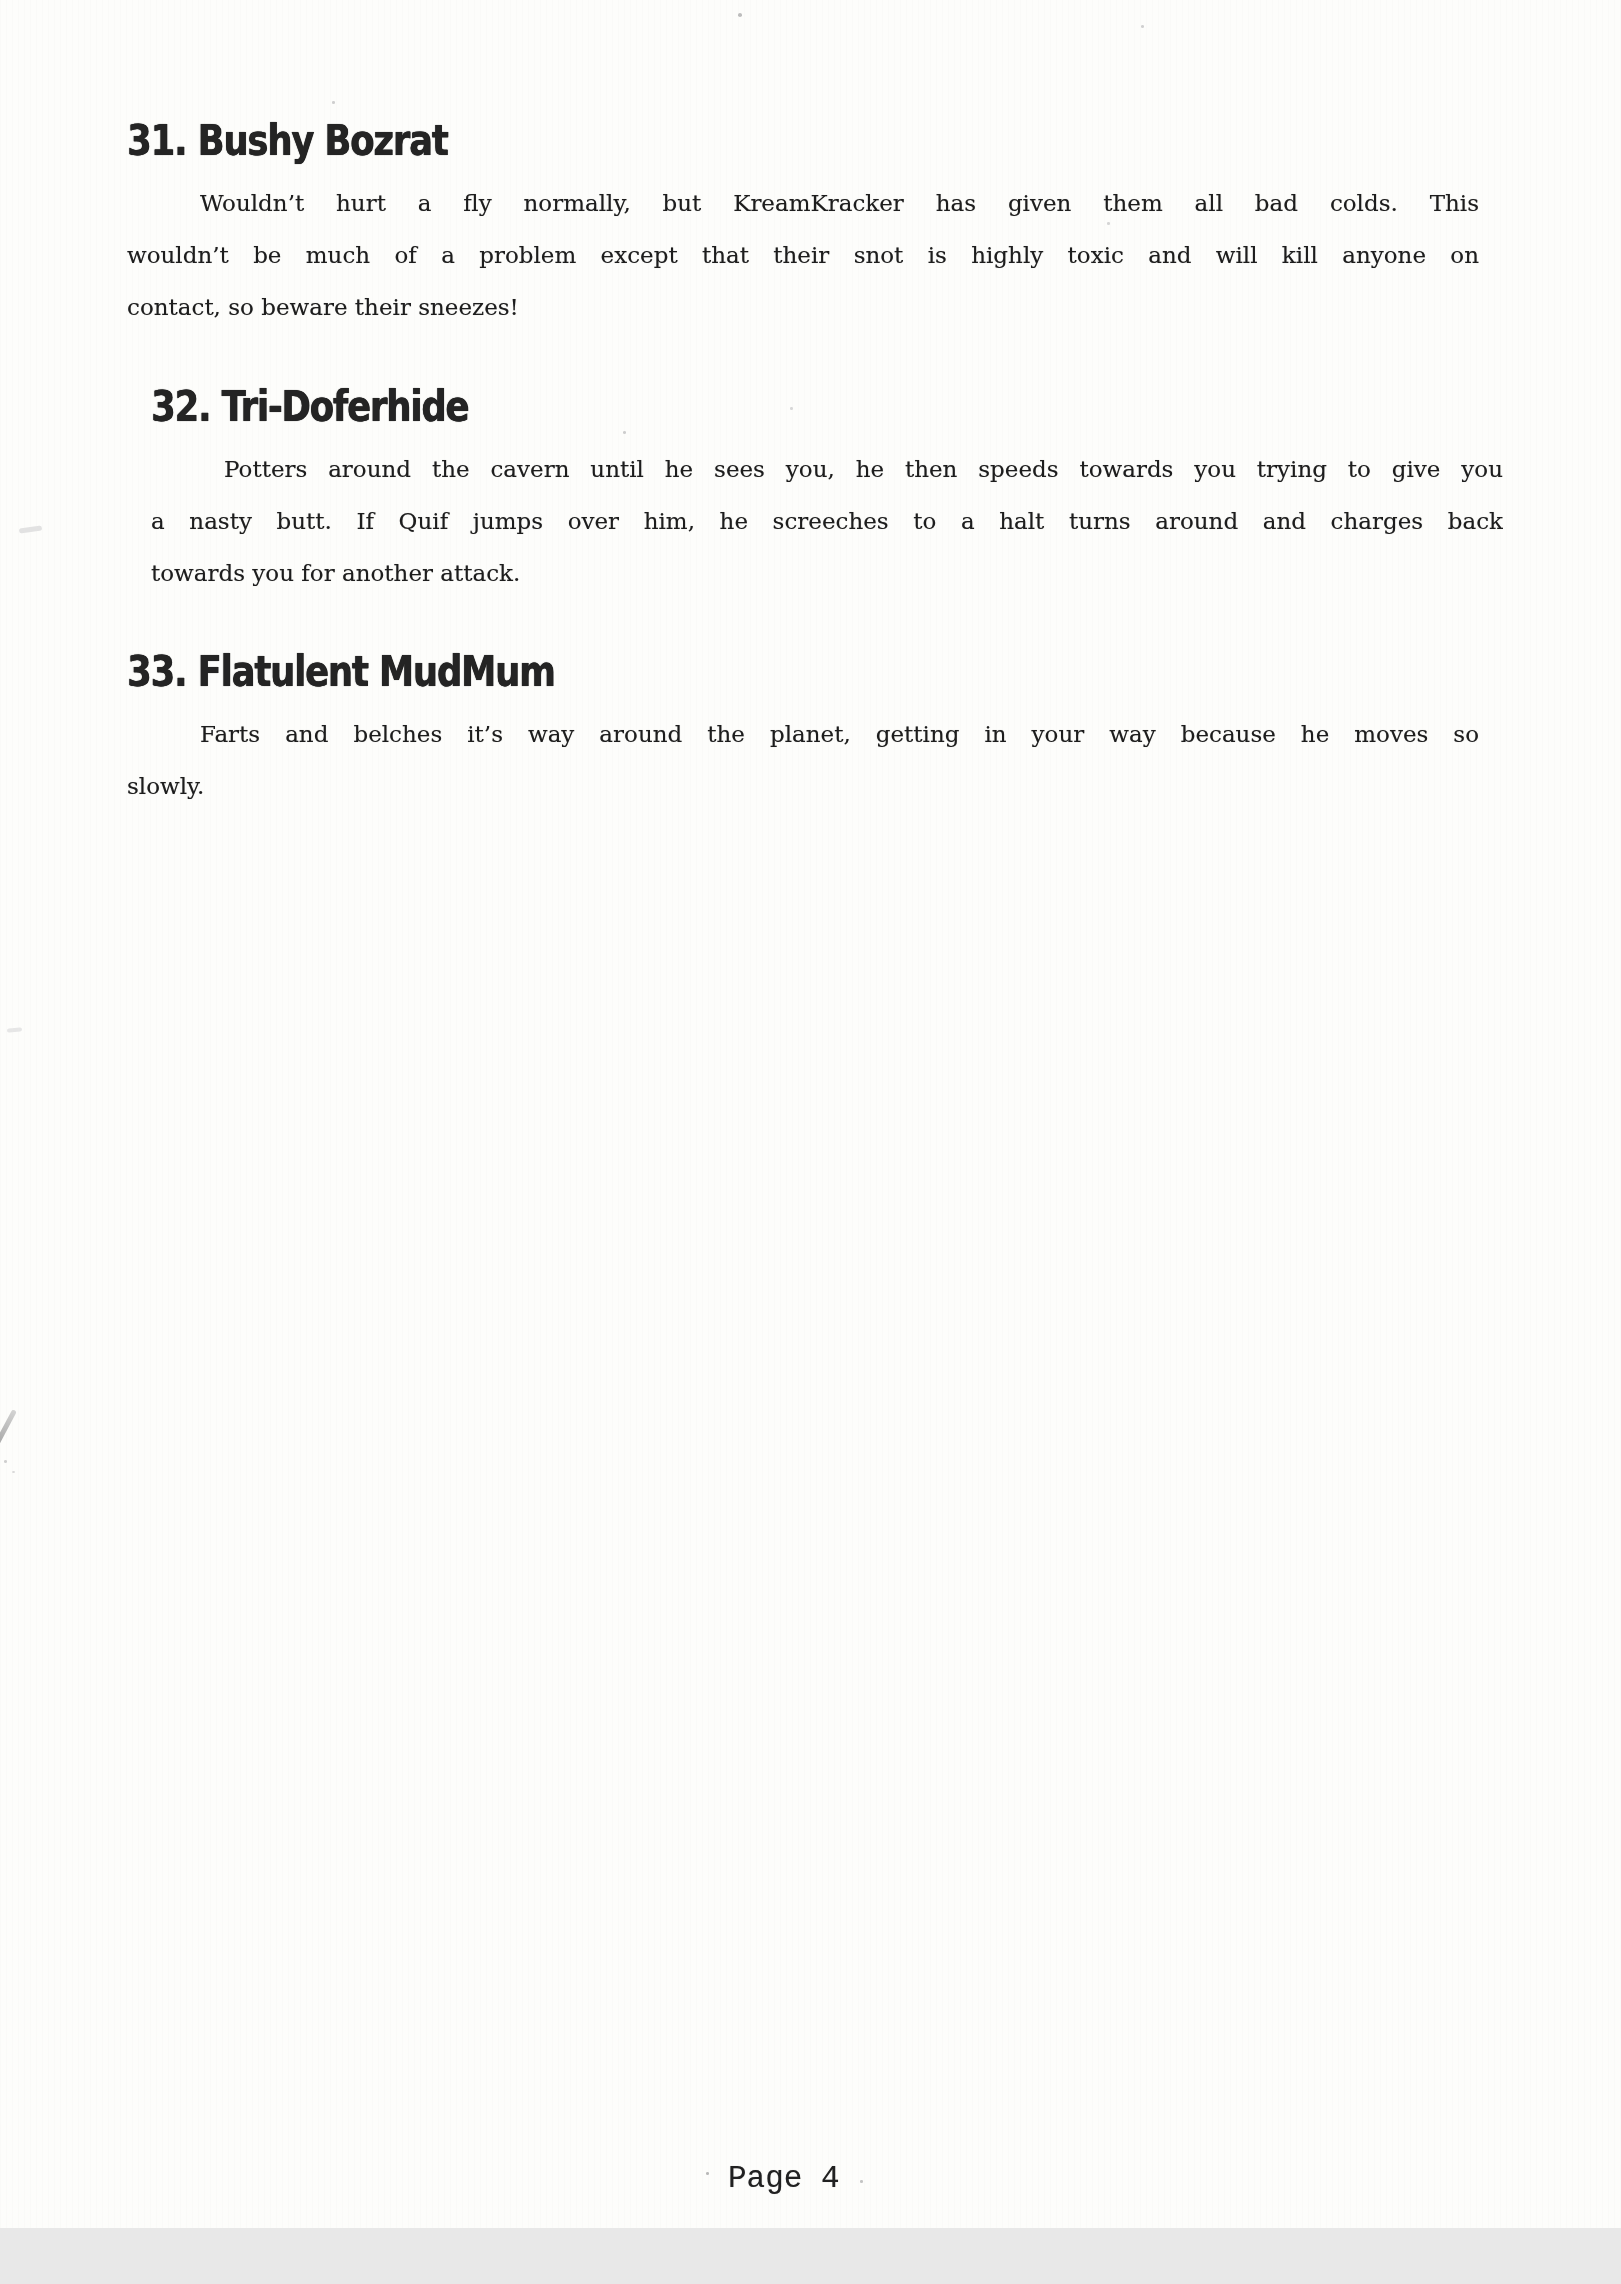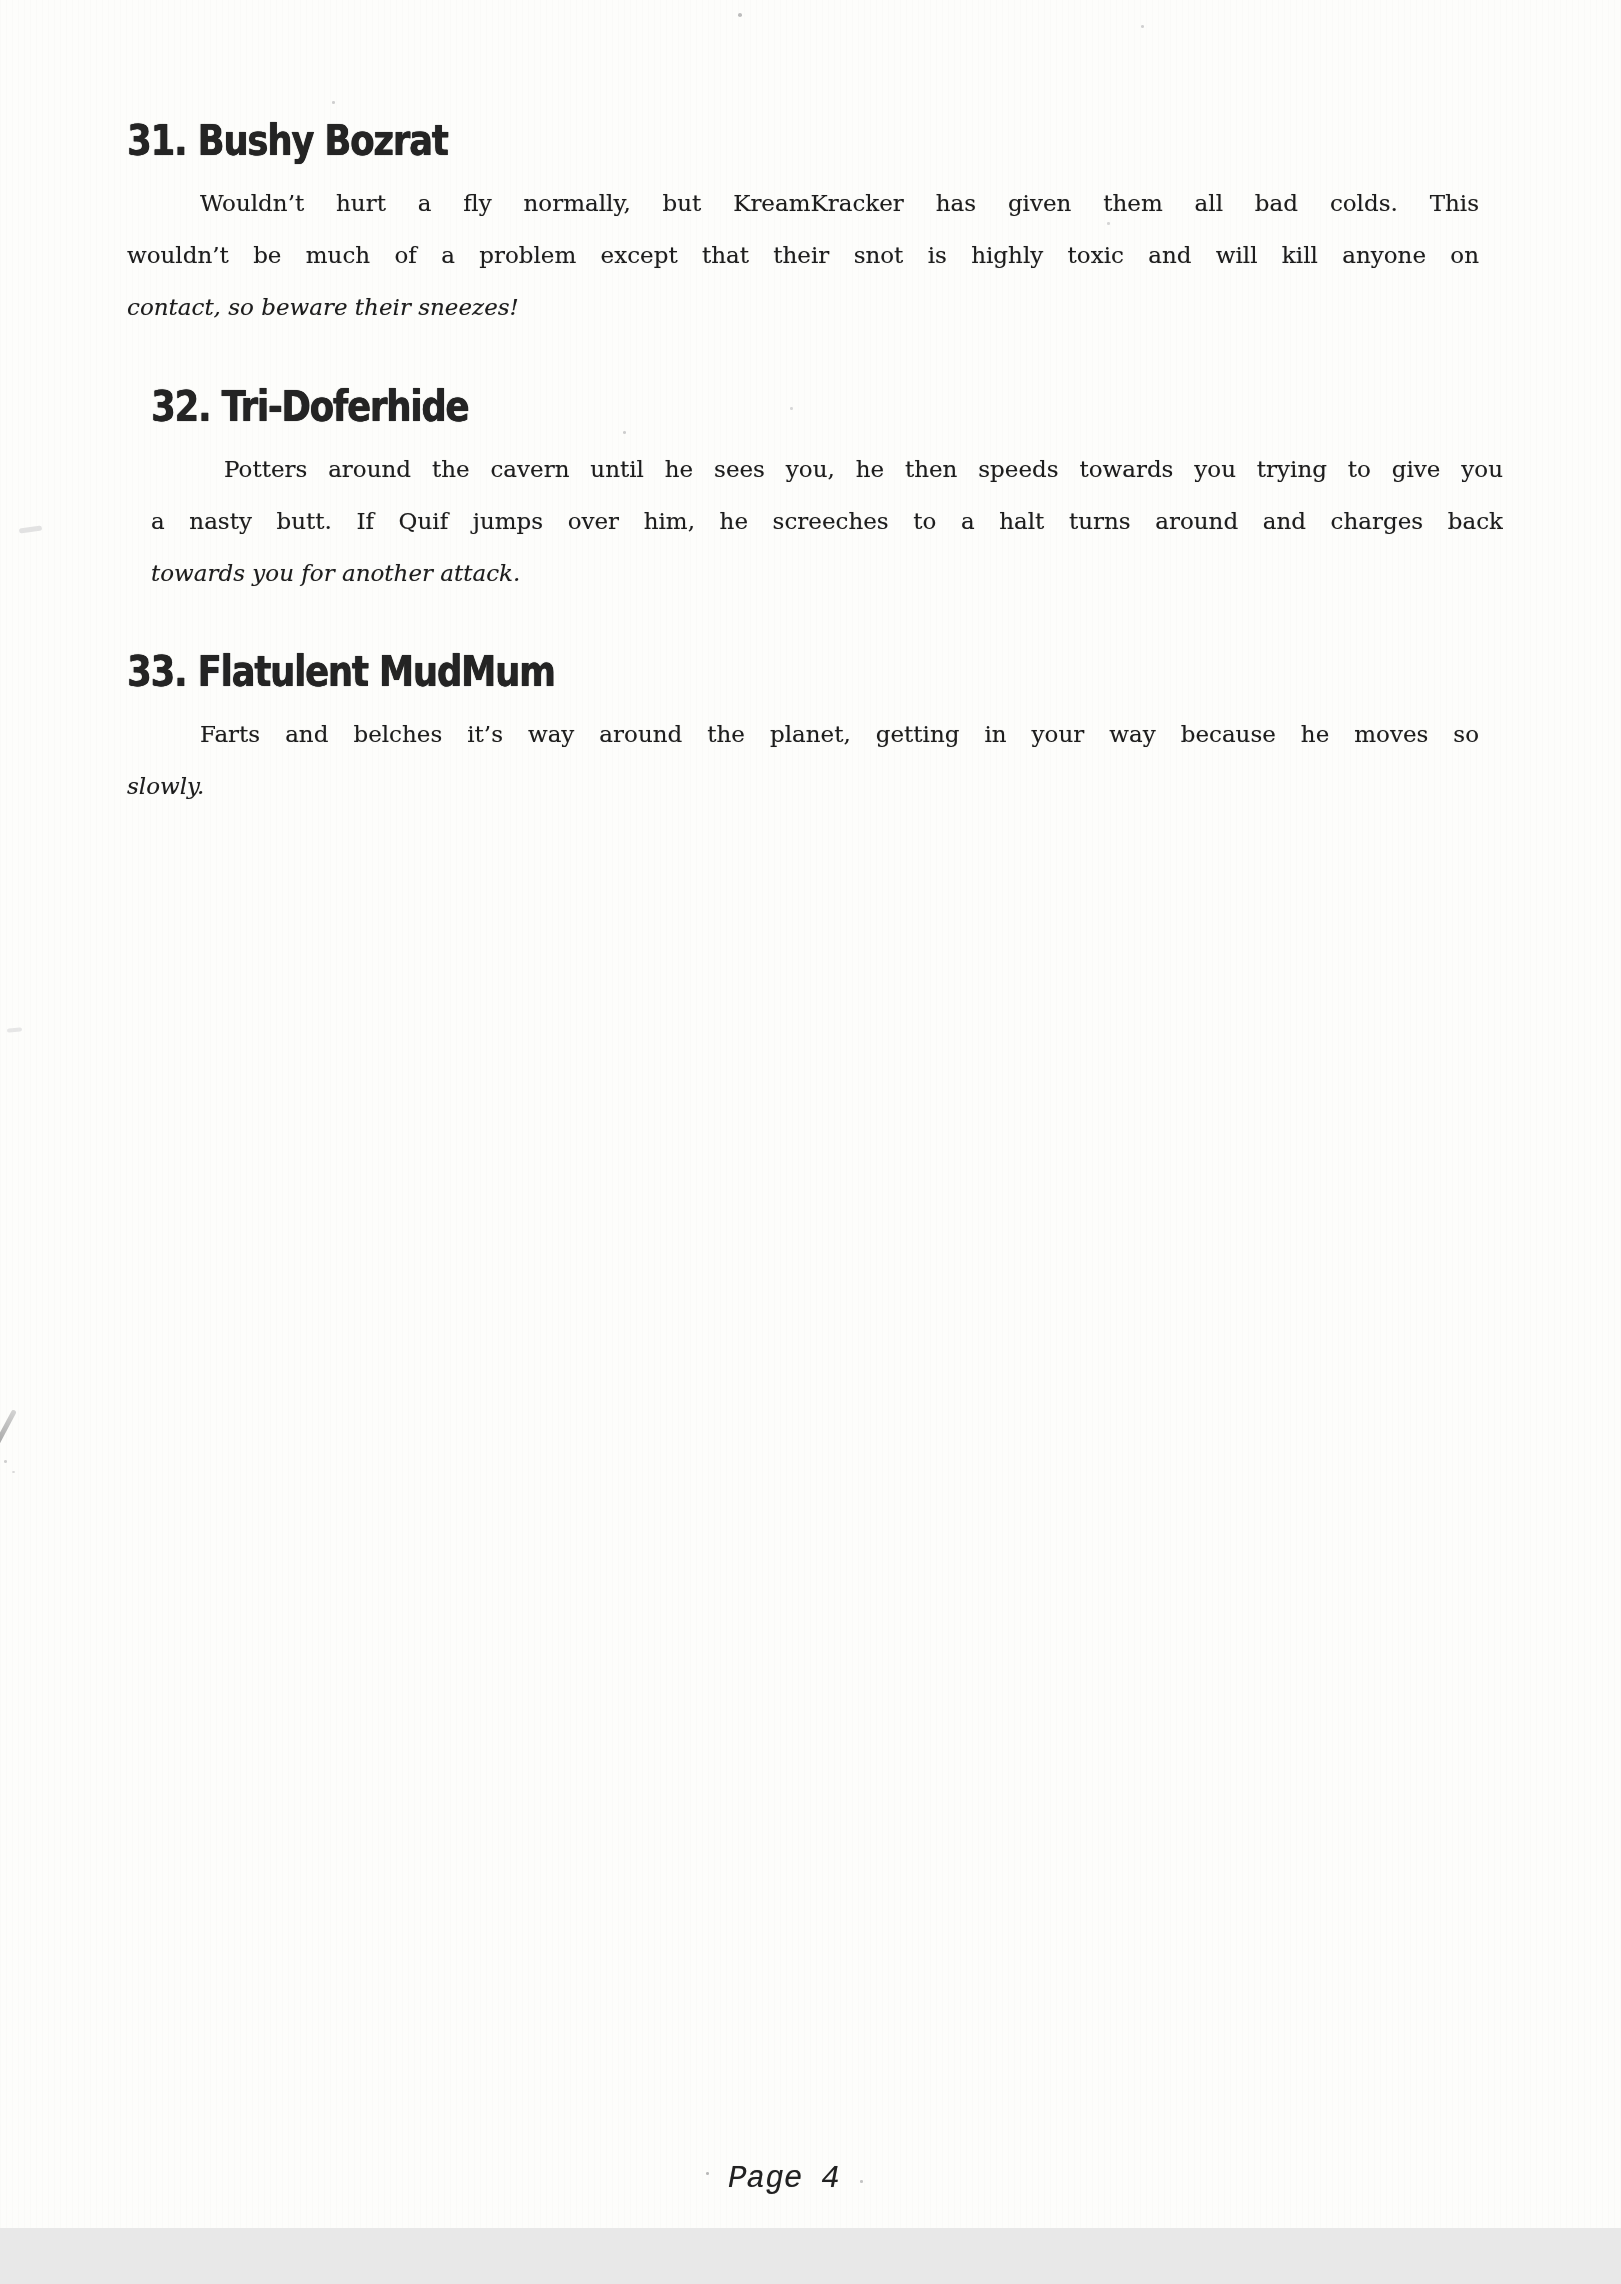--- a/index.html
+++ b/index.html
@@ -49,21 +49,21 @@
     text-shadow: 0 0 0.7px rgba(25,25,25,0.40);
   }
   .bl {
     height: 52px;
     line-height: 52px;
     text-align: justify;
     text-align-last: justify;
     overflow: hidden;
   }
   .bl.first { text-indent: 73px; }
-  .bl.last  { text-align-last: left; font-style: italic; }
+  .bl.last  { text-align-last: left; }
 
   .footer-line {
     position: absolute;
     left: 127px;
     width: 1352px;
     text-align: center;
     font-family: "Liberation Mono", monospace;
     font-size: 31px;
     line-height: 31px;
     color: #212121;
@@ -74,21 +74,20 @@
 
   .pageno {
     position: absolute;
     left: 728px;
     top: 2163px;
     font-family: "Liberation Mono", monospace;
     font-size: 31px;
     line-height: 31px;
     color: #212121;
     text-shadow: 0 0 0.7px rgba(25,25,25,0.35);
-    font-style: italic;
   }
 
   
   .speck { position: absolute; border-radius: 50%; pointer-events: none; }
   .smudge { position: absolute; border-radius: 2.7px; pointer-events: none; }
   .pen-mark {
     position: absolute;
     left: 2.7px;
     top: 1408px;
     width: 4.7px;

